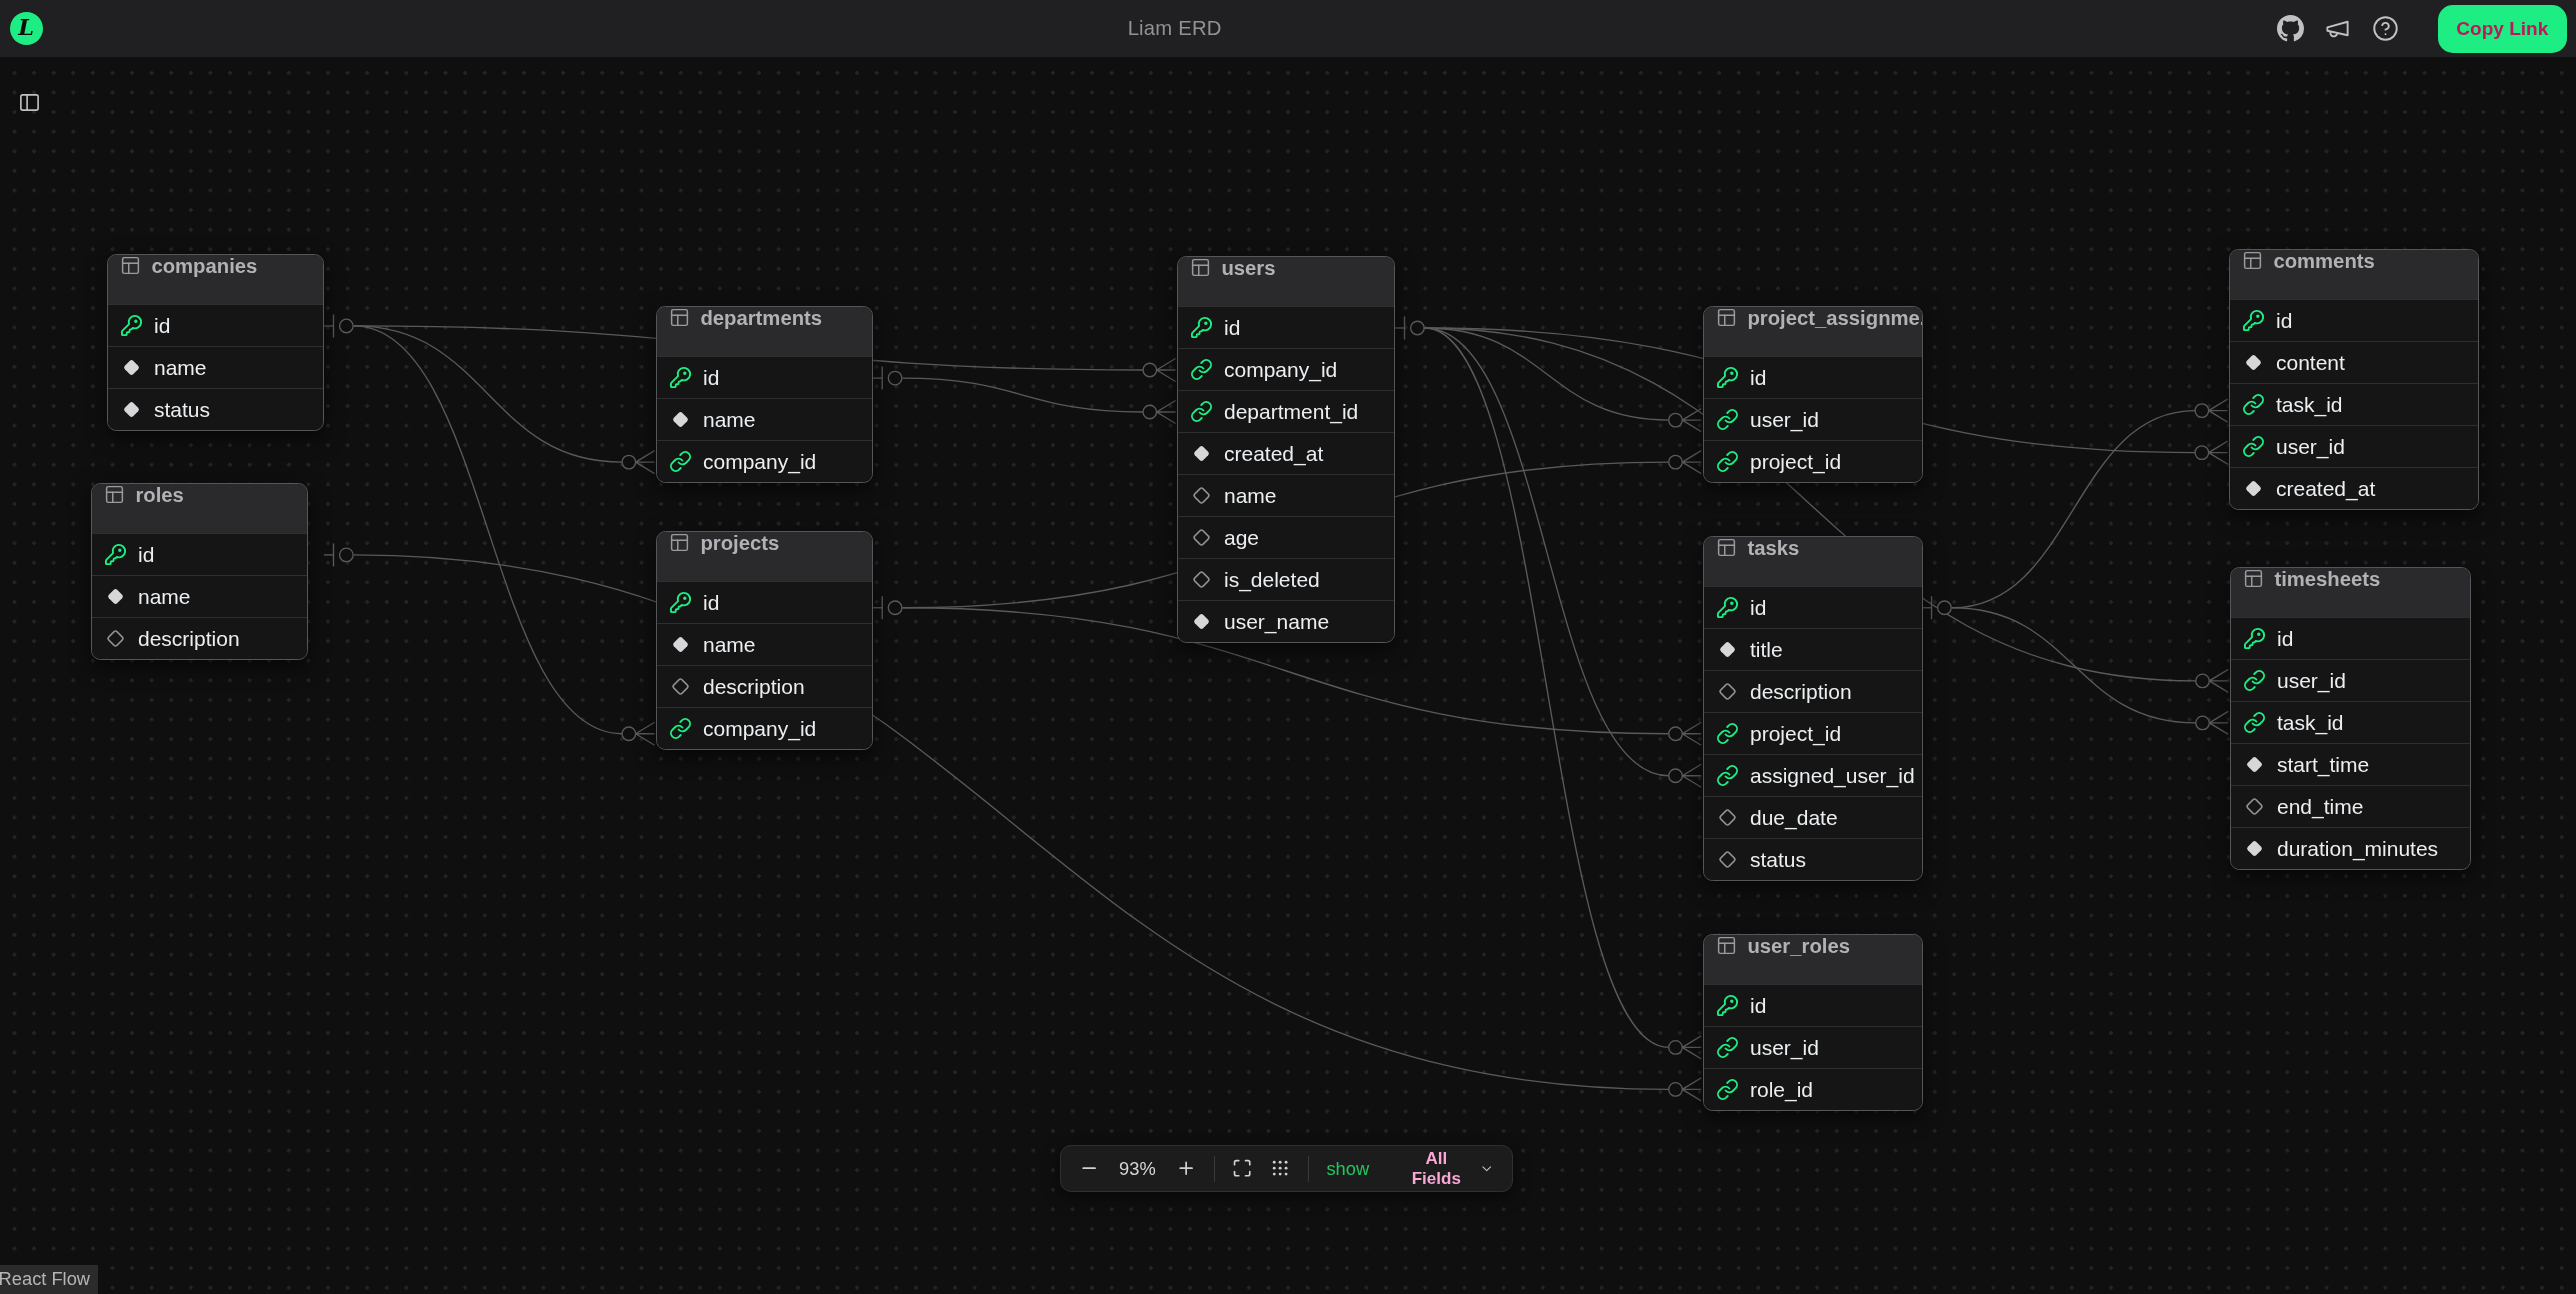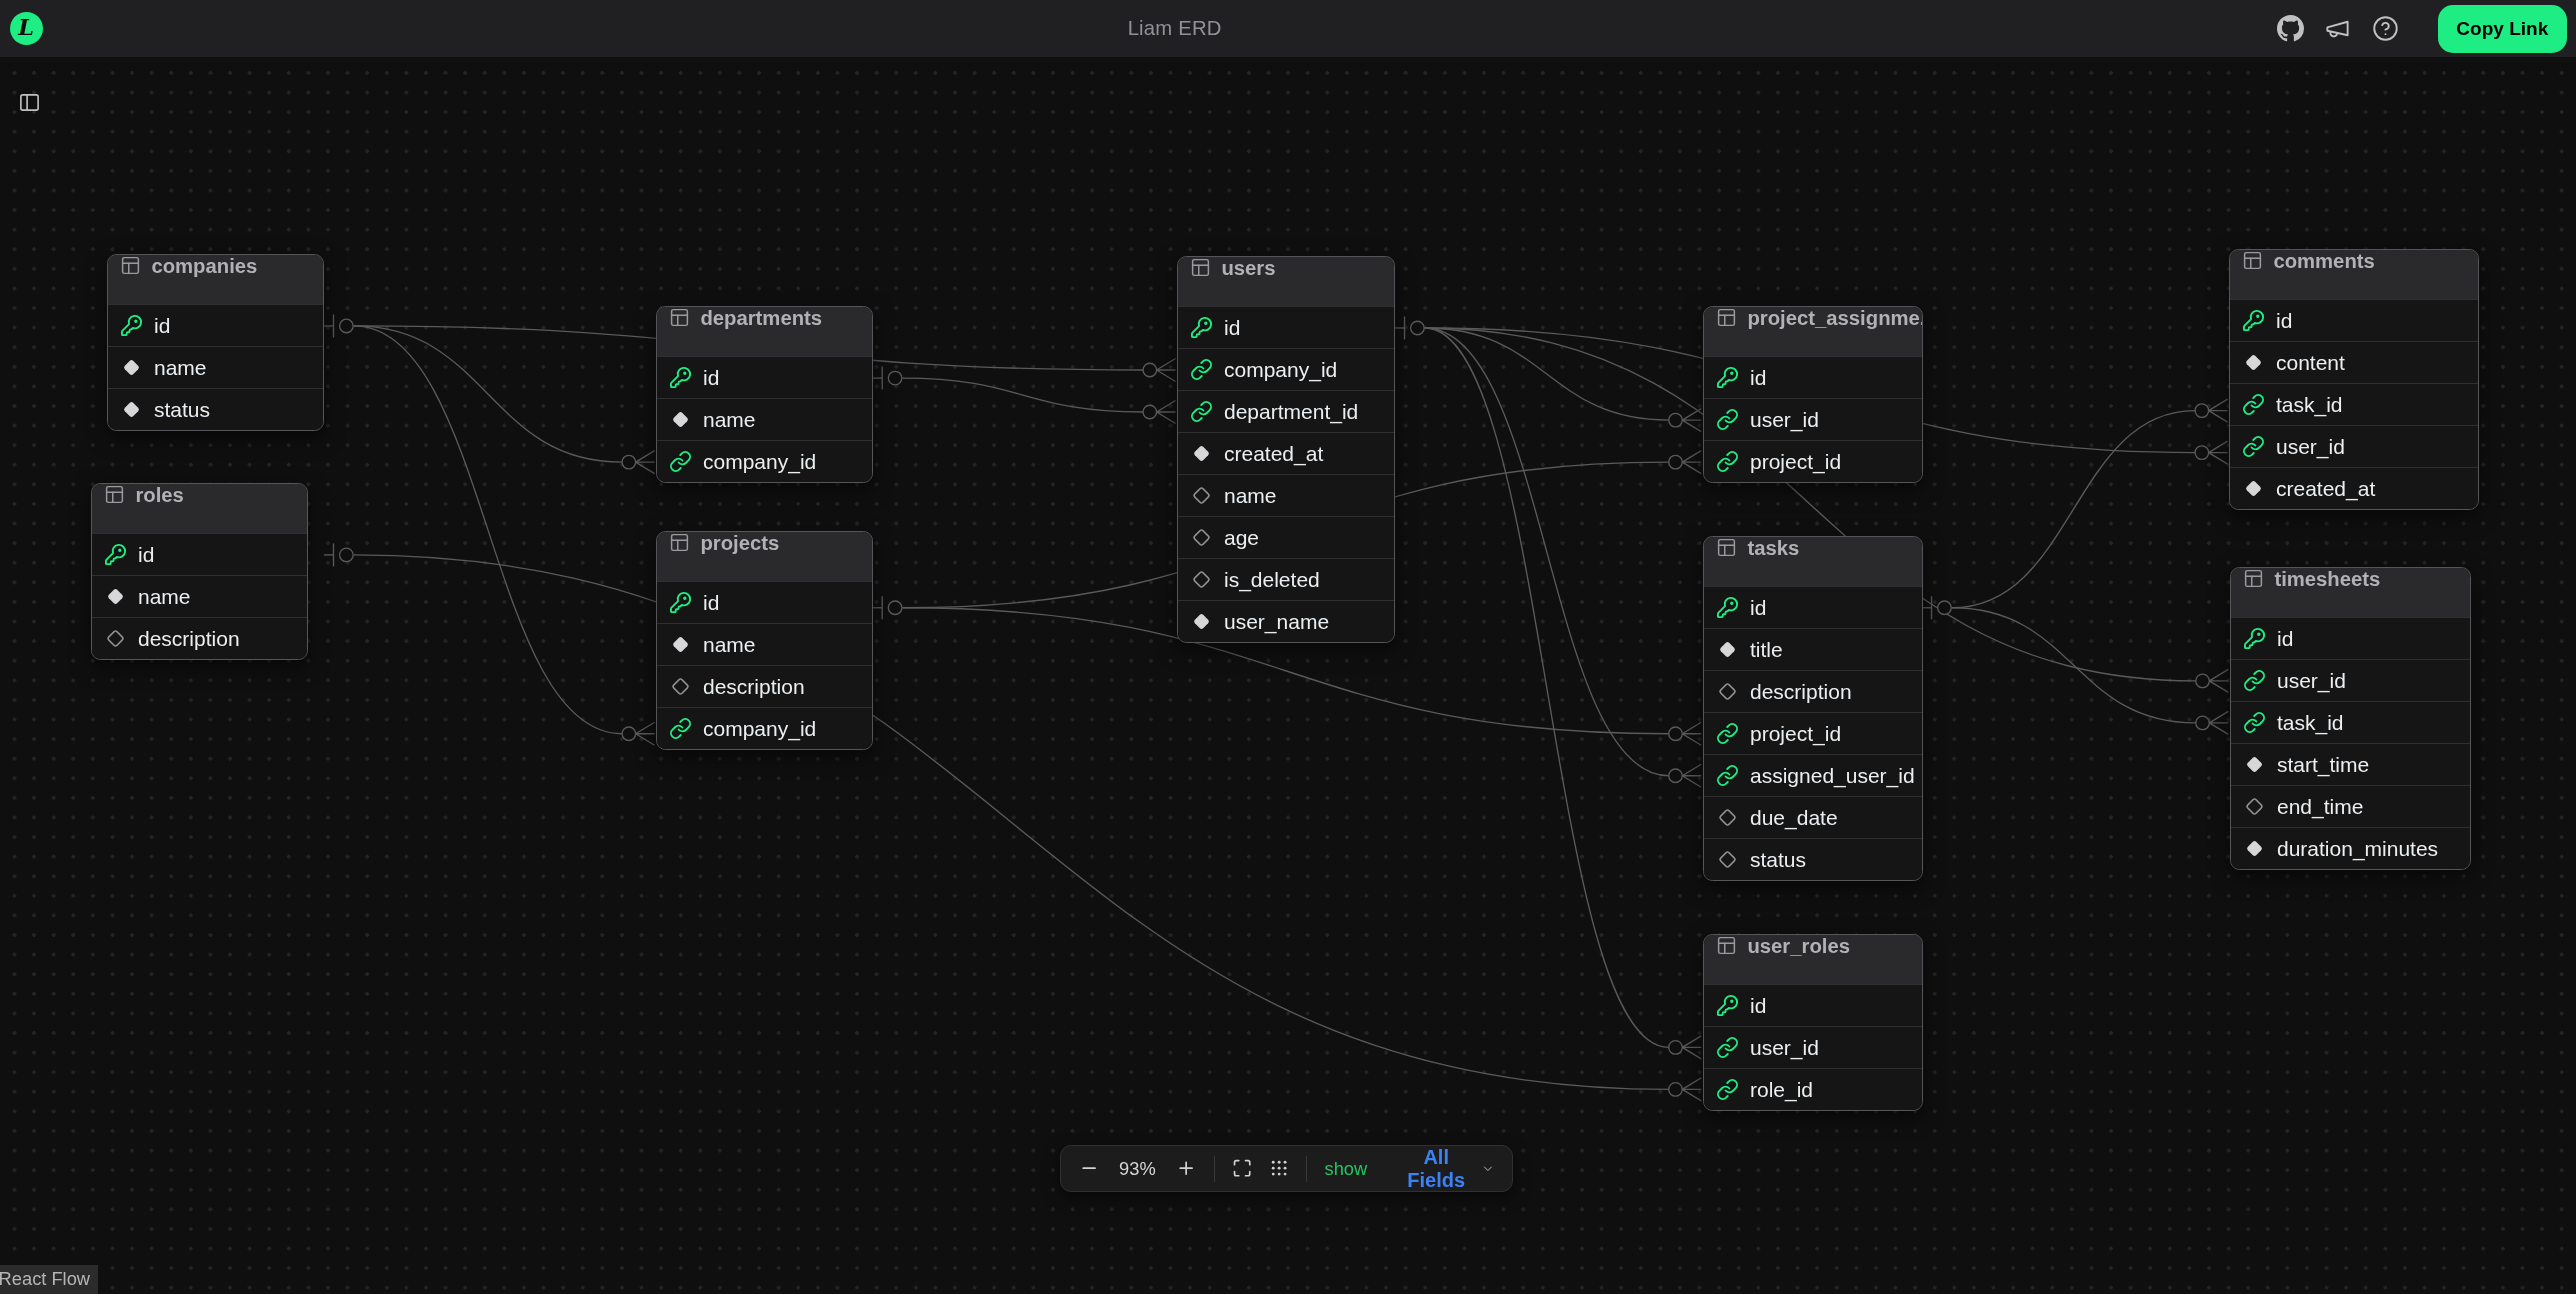--- a/index.html
+++ b/index.html
@@ -16,21 +16,21 @@
         font-weight:bold;font-size:22.4px;line-height:1;padding-bottom:2px;}
   .app-title{position:absolute;left:45.6%;transform:translateX(-50%);
              color:#919297;font-size:20.3px;font-weight:500;letter-spacing:0.2px;}
   .topbar-right{margin-left:auto;display:flex;align-items:center;gap:20.3px;}
   .tb-iconbtn{background:none;border:none;padding:0;cursor:pointer;display:flex;
               align-items:center;justify-content:center;}
   .tb-iconbtn svg{width:27px;height:27px;}
   .ic-stroke{fill:none;stroke:#c0c1c3;stroke-width:1.7;stroke-linecap:round;stroke-linejoin:round;}
   .ic-fill{fill:#c0c1c3;}
   .copy-link{margin-left:19px;height:48px;padding:0 18.3px;border:none;border-radius:15px;
-             background:var(--accent);color:#000000;font-size:19px;font-weight:700;
+             background:var(--accent);color:#be185d;font-size:19px;font-weight:700;
              font-family:inherit;cursor:pointer;}
 
   
   .canvas{position:absolute;left:0;top:57px;width:2576px;height:1237px;background:#0e0f0e;
           background-image:radial-gradient(circle,#232423 1.6px,transparent 1.7px);
           background-size:19.6px 19.6px;background-position:4.7px 6.1px;}
   .panel-toggle{position:absolute;left:11px;top:28.5px;width:37px;height:37px;background:none;
                 border:none;padding:0;cursor:pointer;}
   .panel-toggle svg{width:23px;height:23px;}
 
@@ -63,21 +63,21 @@
   .tool-btn{background:none;border:none;padding:0;cursor:pointer;display:flex;
             align-items:center;justify-content:center;}
   .tool-btn svg{width:20.3px;height:20.3px;}
   .tool-ic{fill:none;stroke:#d2d2d4;stroke-width:2;stroke-linecap:round;stroke-linejoin:round;}
   .zoom-val{color:#d6d6d8;font-size:18.3px;margin:0 15px;min-width:47px;text-align:center;}
   .t-sep{width:0.7px;height:26px;background:#39393b;margin:0 17.6px;}
   .gap18{width:20.3px;}
   .show-label{color:#22c55e;font-size:18.3px;margin-right:34px;}
   .show-select{background:none;border:none;display:flex;align-items:center;gap:9.5px;
                cursor:pointer;padding:0;font-family:inherit;}
-  .show-value{color:#3b82f6;font-size:20px;font-weight:700;}
+  .show-value{color:#f9a8d4;font-size:17px;font-weight:700;}
   .show-select svg{width:17.6px;height:17.6px;}
 
   .attribution{position:absolute;left:-9.5px;bottom:0;background:#2b2b2b;color:#b5b5b5;
                font-size:18.3px;padding:2.7px 8.1px 4.1px 8.1px;}
 </style>
 </head>
 <body>
 
 <div class="app">
 

